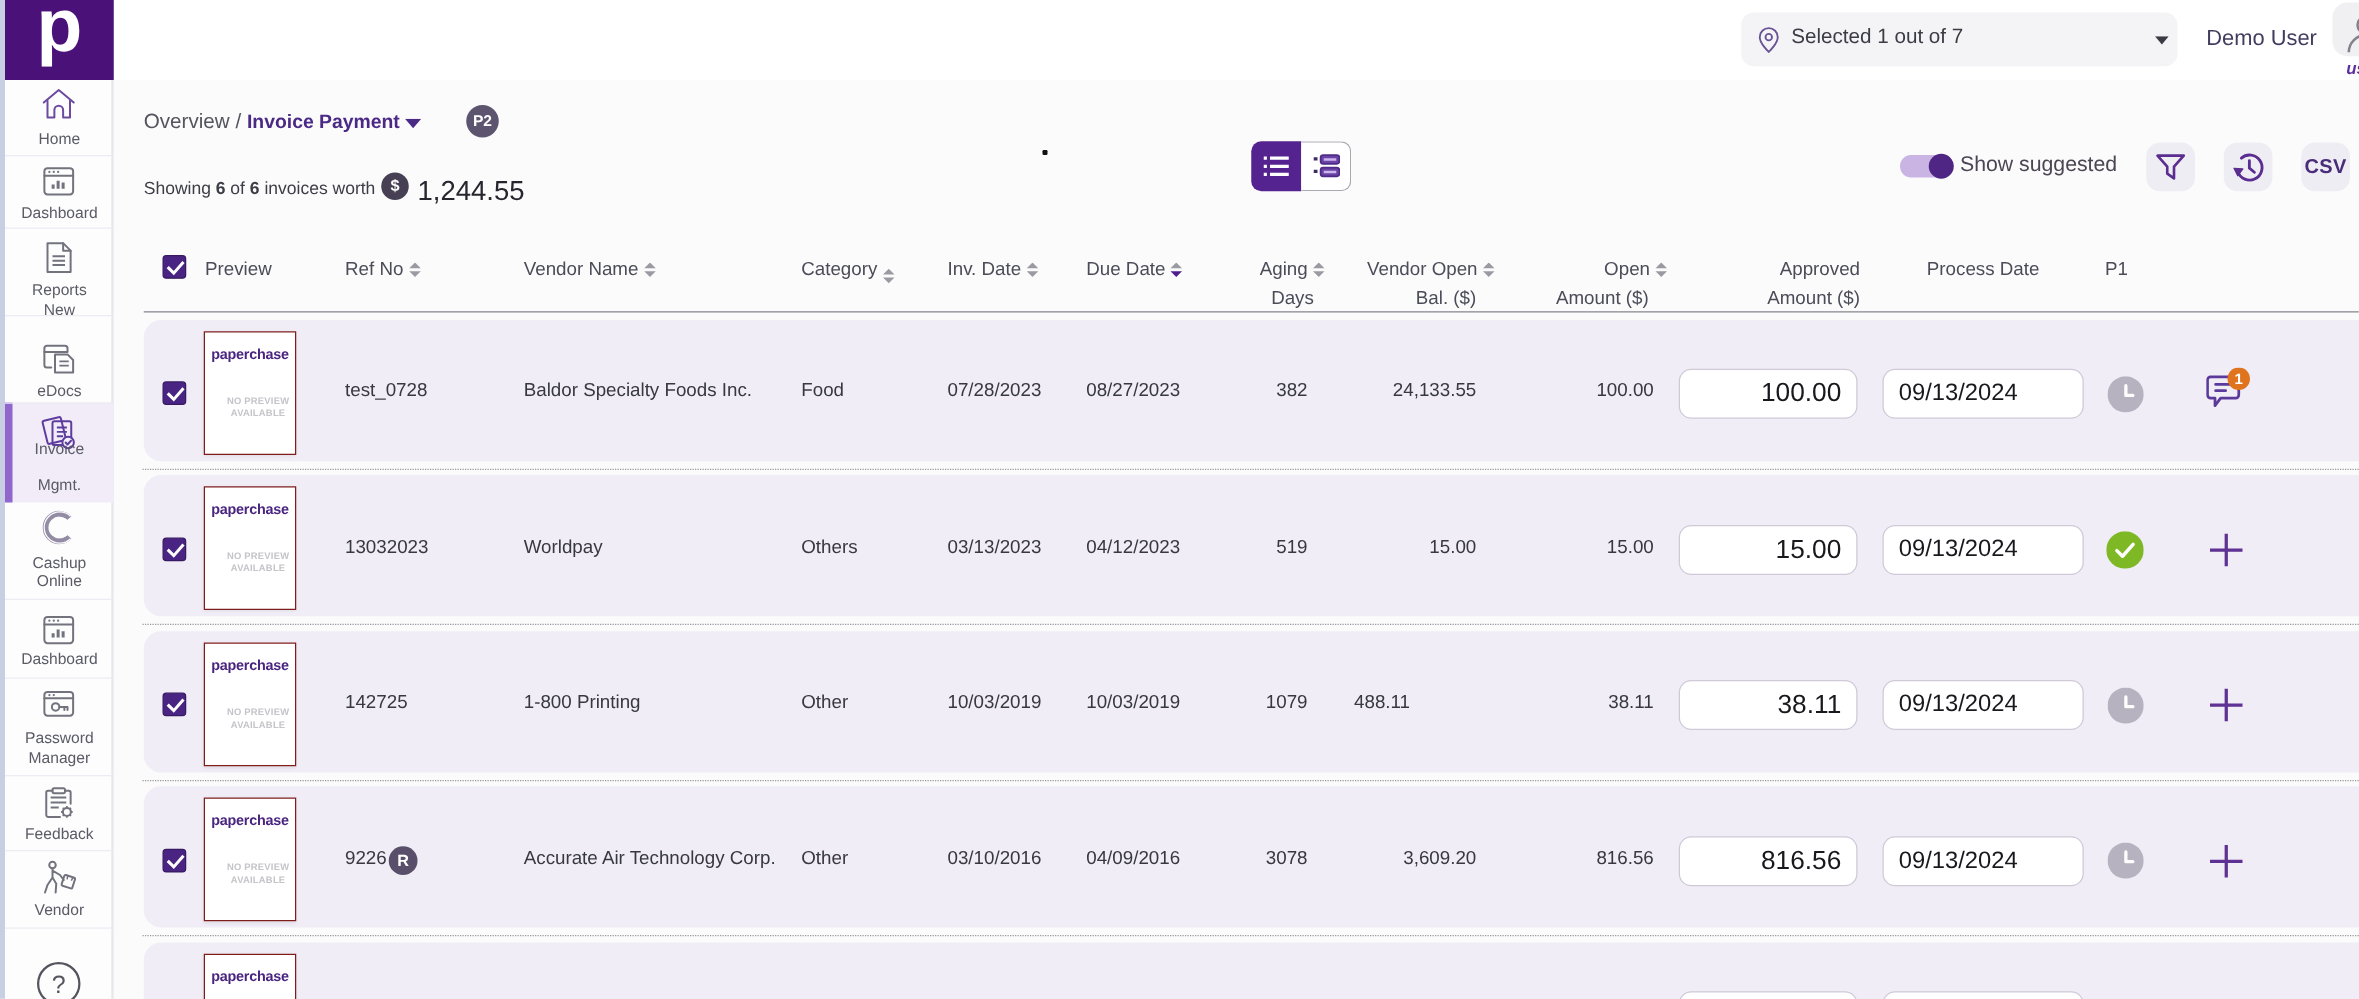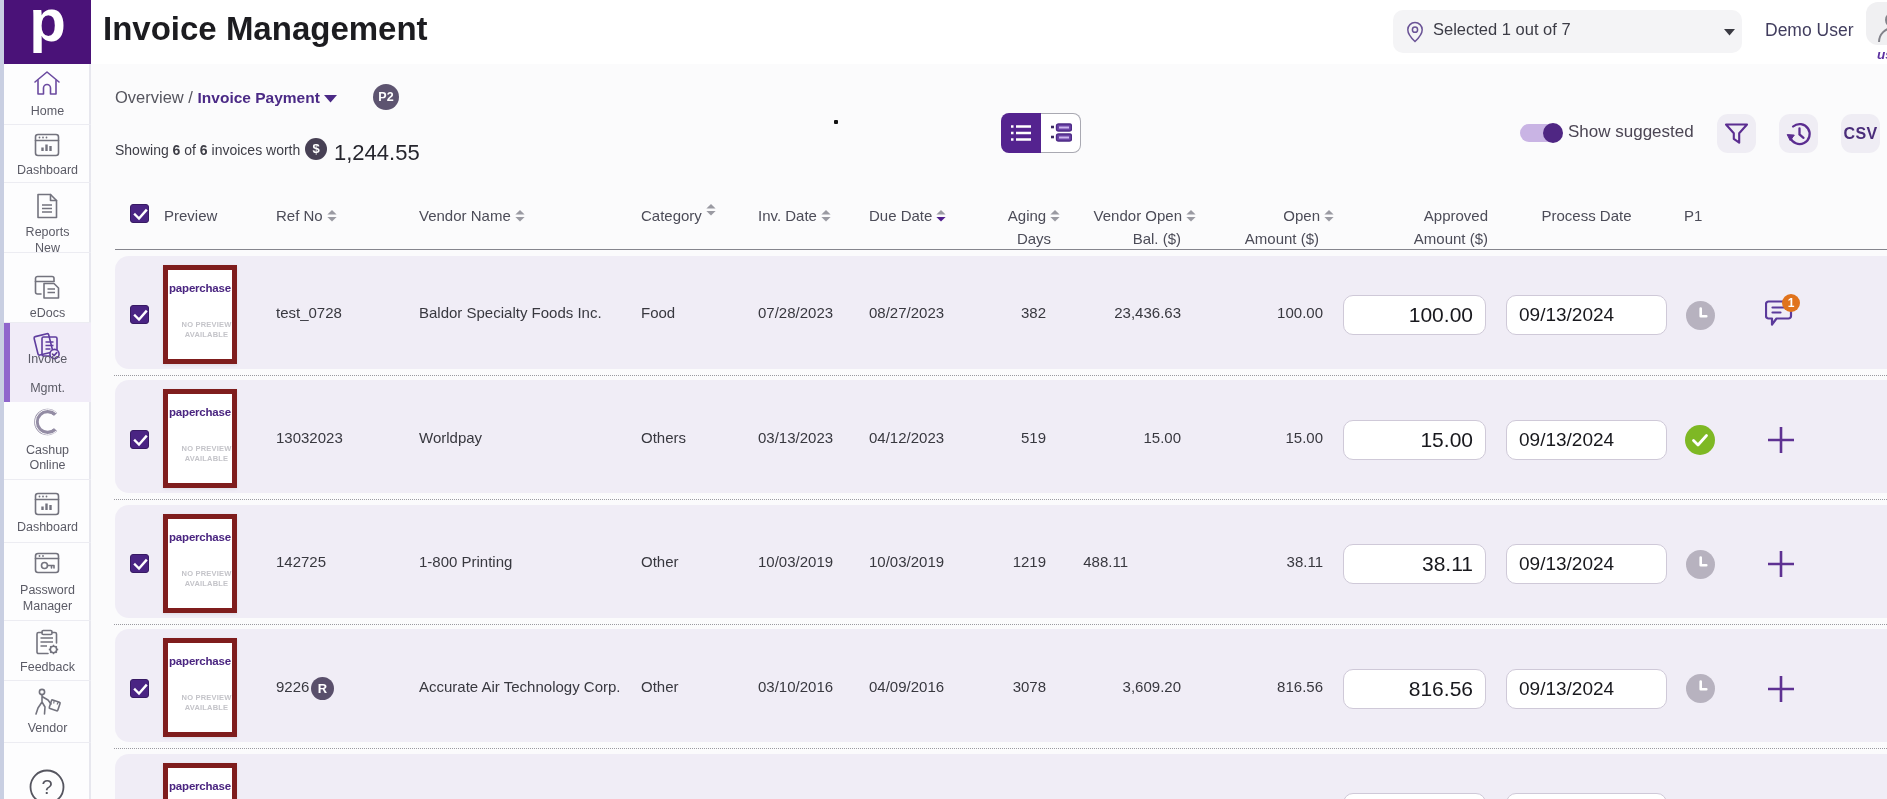--- a/index.html
+++ b/index.html
@@ -6,30 +6,29 @@
 .abs { position:absolute; }
 .topbar { position:absolute; left:0; top:0; width:1887px; height:64px; background:#fff; }
 .leftstrip { position:absolute; left:0; top:0; width:4px; height:799px; background:#c9cfe2; }
 .sidebar { position:absolute; left:4px; top:64px; width:87px; height:735px; background:#fdfdfe; border-right:2px solid #e7e7ee; }
 .slabel { width:87px; text-align:center; font-size:12.5px; color:#5b5b66; }
 .sel { height:43px; background:#f4f4f6; border-radius:10px; }
 .tbtn { width:39px; height:39px; background:#efedf4; border-radius:11px; display:flex; align-items:center; justify-content:center; }
 .hcell { font-size:15px; color:#4c4c58; line-height:23.5px; }
 .rowcard { position:absolute; left:115px; width:1790px; height:113px; background:#f0edf6; border-radius:14px; }
 .dotline { position:absolute; left:114px; width:1773px; height:1px; border-top:1.5px dotted #9a9aa0; }
-.thumb { width:74px; height:99px; background:#fff; border:5px solid #7f1d1d; box-shadow:0 1px 3px rgba(0,0,0,0.08); }
+.thumb { width:74px; height:99px; background:#fff; border:1px solid #7f1d1d; box-shadow:0 1px 3px rgba(0,0,0,0.08); }
 .pclogo { margin-top:12px; text-align:center; font-size:11.5px; font-weight:bold; color:#4a2580; letter-spacing:-0.2px; }
 .noprev { margin-top:26px; text-align:center; font-size:7.5px; font-weight:bold; color:#c4c4c9; line-height:10px; letter-spacing:0.2px;margin-left:13px; }
 .rtxt { font-size:15px; color:#38383f; white-space:nowrap; }
 .inpt { height:40px; background:#fff; border:1px solid #cfc9d8; border-radius:10px; color:#18181d; line-height:38px; white-space:nowrap; }
 </style></head>
 <body>
 <div class="topbar">
 <div class="abs" style="left:4px;top:0;width:87px;height:64px;background:#4a1278;color:#fff;font-size:60px;font-weight:bold;text-align:center;line-height:42px">p</div>
-<div class="abs" style="left:103px;top:10px;font-size:33px;font-weight:bold;color:#1c1c20">Invoice Management</div>
 <div class="abs sel" style="left:1393px;top:10px;width:349px">
 <svg class="abs" style="left:12px;top:11px" width="20" height="22" viewBox="0 0 20 22">
         <path d="M10 1.5 a7.2 7.2 0 0 1 7.2 7.2 c0 5 -7.2 11.8 -7.2 11.8 s-7.2 -6.8 -7.2 -11.8 A7.2 7.2 0 0 1 10 1.5 Z" fill="none" stroke="#6a5396" stroke-width="1.5"></path>
         <circle cx="10" cy="8.7" r="2.6" fill="none" stroke="#6a5396" stroke-width="1.5"></circle>
       </svg>
 <div class="abs" style="left:40px;top:10px;font-size:16.5px;color:#3c3c46">Selected 1 out of 7</div>
 <svg class="abs" style="left:331px;top:19px" width="11" height="7" viewBox="0 0 11 7">
         <path d="M0 0 H11 L5.5 6.5 Z" fill="#3a3a42"></path>
       </svg>
     </div>
@@ -219,21 +218,21 @@
 <path d="M0.4 7 H9.6 L5 11.6 Z" fill="#9a9aa2"></path>
         </svg></div>
     </div>
 <div class="abs hcell" style="left:419px;top:204px;width:120px;text-align:left">
       <div style="display:flex;align-items:center;gap:4px;justify-content:flex-start;height:23px">Vendor Name<svg style="flex:none" width="10" height="12" viewBox="0 0 10 12">
 <path d="M5 0 L9.6 4.6 H0.4 Z" fill="#9a9aa2"></path>
 <path d="M0.4 7 H9.6 L5 11.6 Z" fill="#9a9aa2"></path>
         </svg></div>
     </div>
 <div class="abs hcell" style="left:641px;top:204px;width:90px;text-align:left">
-      <div style="display:flex;align-items:flex-start;gap:4px;justify-content:flex-start;height:23px">Category<svg style="flex:none" width="10" height="12" viewBox="0 0 10 12">
+      <div style="display:flex;align-items:flex-end;gap:4px;justify-content:flex-start;height:23px">Category<svg style="flex:none" width="10" height="12" viewBox="0 0 10 12">
 <path d="M5 0 L9.6 4.6 H0.4 Z" fill="#9a9aa2"></path>
 <path d="M0.4 7 H9.6 L5 11.6 Z" fill="#9a9aa2"></path>
         </svg></div>
     </div>
 <div class="abs hcell" style="left:758px;top:204px;width:90px;text-align:left">
       <div style="display:flex;align-items:center;gap:4px;justify-content:flex-start;height:23px">Inv. Date<svg style="flex:none" width="10" height="12" viewBox="0 0 10 12">
 <path d="M5 0 L9.6 4.6 H0.4 Z" fill="#9a9aa2"></path>
 <path d="M0.4 7 H9.6 L5 11.6 Z" fill="#9a9aa2"></path>
         </svg></div>
     </div>
@@ -284,21 +283,21 @@
 <svg width="19" height="19" viewBox="0 0 19 19" style="display:block">
         <path d="M4 9.5 L8 13.5 L15 5.5" stroke="#fff" stroke-width="2.4" fill="none" stroke-linecap="square"></path>
       </svg>
     </div>
 <div class="abs rtxt" style="left:276px;top:304.0px">test_0728</div>
 <div class="abs rtxt" style="left:419px;top:304.0px">Baldor Specialty Foods Inc.</div>
 <div class="abs rtxt" style="left:641px;top:304.0px">Food</div>
 <div class="abs rtxt" style="left:758px;top:304.0px">07/28/2023</div>
 <div class="abs rtxt" style="left:869px;top:304.0px">08/27/2023</div>
 <div class="abs rtxt" style="left:946px;top:304.0px;width:100px;text-align:right">382</div>
-<div class="abs rtxt" style="left:1051px;top:304.0px;width:130px;text-align:right">23,436.63</div>
+<div class="abs rtxt" style="left:1051px;top:304.0px;width:130px;text-align:right">24,133.55</div>
 <div class="abs rtxt" style="left:1193px;top:304.0px;width:130px;text-align:right">100.00</div>
 <div class="abs inpt" style="left:1343px;top:295.0px;width:143px;text-align:right;padding-right:12px;font-size:21px">100.00</div>
 <div class="abs inpt" style="left:1506px;top:295.0px;width:161px;text-align:left;padding-left:12px;font-size:19px">09/13/2024</div>
 <svg class="abs" style="left:1685.5px;top:300.5px" width="29" height="29" viewBox="0 0 29 29">
 <circle cx="14.5" cy="14.5" r="14.5" fill="#b7b2bf"></circle>
 <path d="M14.7 7.5 V15.3 H20.3" stroke="#fff" stroke-width="2.6" fill="none" stroke-linecap="round" stroke-linejoin="round"></path>
     </svg>
 <div class="abs" style="left:1765px;top:294.0px;width:36px;height:40px">
 <svg width="36" height="40" viewBox="0 0 36 40">
 <path d="M3.5 7.5 h20 a2.5 2.5 0 0 1 2.5 2.5 v12 a2.5 2.5 0 0 1 -2.5 2.5 h-12 l-4.5 6 v-6 h-3.5 a2.5 2.5 0 0 1 -2.5 -2.5 v-12 a2.5 2.5 0 0 1 2.5 -2.5 Z" fill="none" stroke="#5b3a9b" stroke-width="2.2" stroke-linejoin="round"></path>
@@ -343,21 +342,21 @@
 <div class="abs" style="left:130px;top:554.0px;width:19px;height:19px;background:#4a2483;border:1px solid #371a63;border-radius:3px">
 <svg width="19" height="19" viewBox="0 0 19 19" style="display:block">
         <path d="M4 9.5 L8 13.5 L15 5.5" stroke="#fff" stroke-width="2.4" fill="none" stroke-linecap="square"></path>
       </svg>
     </div>
 <div class="abs rtxt" style="left:276px;top:553.0px">142725</div>
 <div class="abs rtxt" style="left:419px;top:553.0px">1-800 Printing</div>
 <div class="abs rtxt" style="left:641px;top:553.0px">Other</div>
 <div class="abs rtxt" style="left:758px;top:553.0px">10/03/2019</div>
 <div class="abs rtxt" style="left:869px;top:553.0px">10/03/2019</div>
-<div class="abs rtxt" style="left:946px;top:553.0px;width:100px;text-align:right">1219</div>
+<div class="abs rtxt" style="left:946px;top:553.0px;width:100px;text-align:right">1079</div>
 <div class="abs rtxt" style="left:998px;top:553.0px;width:130px;text-align:right">488.11</div>
 <div class="abs rtxt" style="left:1193px;top:553.0px;width:130px;text-align:right">38.11</div>
 <div class="abs inpt" style="left:1343px;top:544.0px;width:143px;text-align:right;padding-right:12px;font-size:21px">38.11</div>
 <div class="abs inpt" style="left:1506px;top:544.0px;width:161px;text-align:left;padding-left:12px;font-size:19px">09/13/2024</div>
 <svg class="abs" style="left:1685.5px;top:549.5px" width="29" height="29" viewBox="0 0 29 29">
 <circle cx="14.5" cy="14.5" r="14.5" fill="#b7b2bf"></circle>
 <path d="M14.7 7.5 V15.3 H20.3" stroke="#fff" stroke-width="2.6" fill="none" stroke-linecap="round" stroke-linejoin="round"></path>
     </svg>
 <svg class="abs" style="left:1767px;top:550.0px" width="28" height="28" viewBox="0 0 28 28">
 <path d="M14 1 V27 M1 14 H27" stroke="#5e3192" stroke-width="2.6" fill="none"></path>

